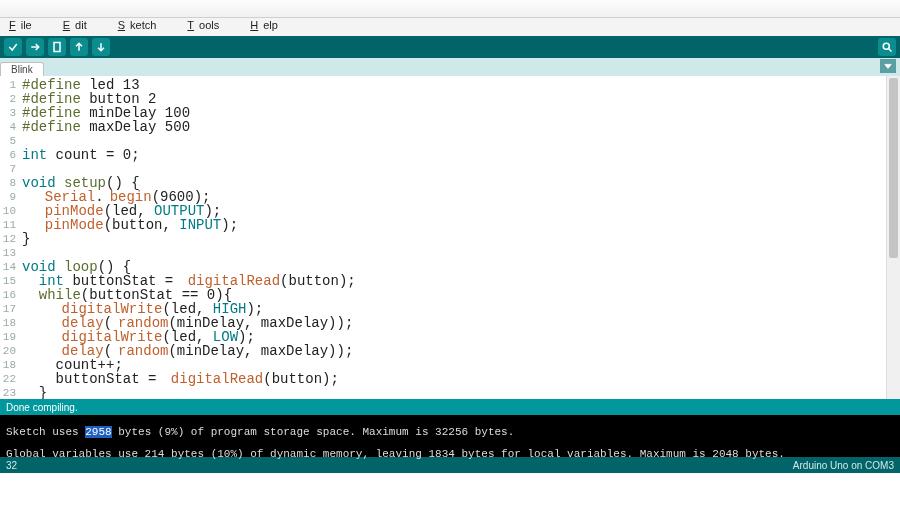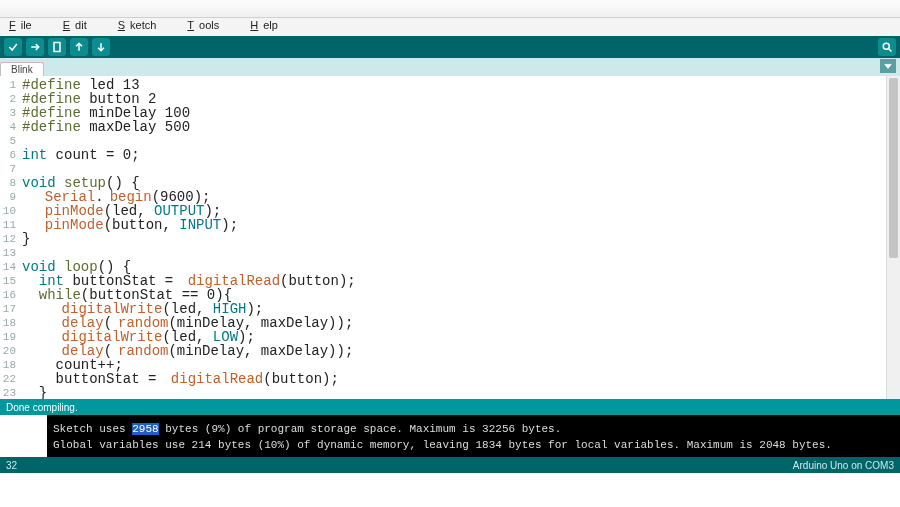--- a/index.html
+++ b/index.html
@@ -21,21 +21,21 @@
   .gutter div { padding-right: 2px; }
   .code { flex: 1; font-family: "Courier New", monospace; font-size: 14px; line-height: 14px; padding: 2px 4px; white-space: pre; color: #222; }
   .code .def { color: #5a6e2f; }
   .code .kw  { color: #5a6e2f; }
   .code .type{ color: #007a85; }
   .code .fn  { color: #c0602c; margin-left: 6px; }
   .code .const{ color: #007a85; text-align: center; }
   .editor .vscroll { position:absolute; right:0; top:0; bottom:0; width:14px; background:#f0f0f0; border-left:1px solid #ddd; }
   .editor .vscroll .thumb { position:absolute; left:2px; right:2px; top:2px; height:180px; background:#c4c4c4; border-radius:2px; }
   .statusbar { height: 16px; background: #00979d; color: #fff; font-size: 10px; padding: 2px 6px; display:flex; align-items:center; }
-  .console { height: 42px; background: #000; color: #ddd; font-family: "Courier New", monospace; font-size: 11px; line-height: 16px; padding: 6px 6px; white-space: pre; margin-left: 47px; }
+  .console { height: 42px; background: #000; color: #ddd; font-family: "Courier New", monospace; font-size: 11px; line-height: 22px; padding: 6px 6px; white-space: pre; }
   .console .hl { background: #1f5fbf; color: #fff; }
   .footer { height: 16px; background: #006468; color: #cfe8e9; font-size: 10px; display:flex; align-items:center; padding: 0 6px; text-align: center; }
   .footer .right { margin-left: auto; }
   .borderband { height: 34px; background: #fff; }
 </style>
 </head>
 <body>
 
 <div class="titlebar"></div>
 

